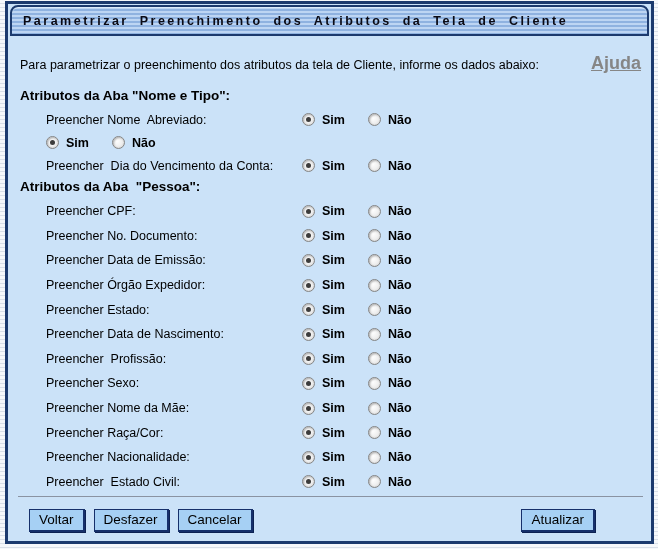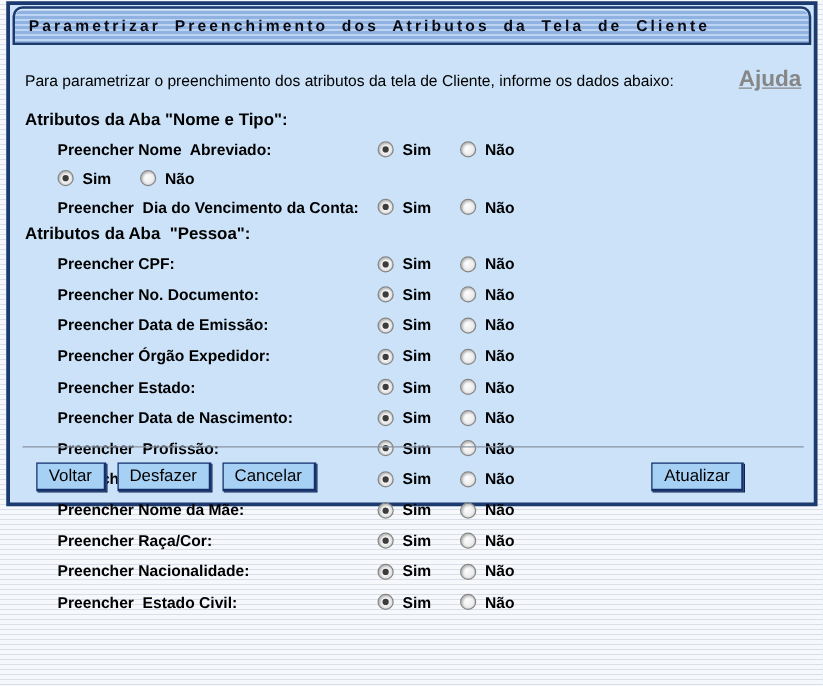--- a/index.html
+++ b/index.html
@@ -2,21 +2,21 @@
 <html><head>
 <meta charset="utf-8">
 <style>
   * { margin:0; padding:0; box-sizing:border-box; }
   html,body { width:658px; height:549px; overflow:hidden; }
   body {
     font-family:"Liberation Sans", sans-serif;
     background: repeating-linear-gradient(180deg, #f6f8fb 0px, #f6f8fb 3px, #d9dfe8 3px, #d9dfe8 4px);
   }
   .window {
-    position:absolute; left:5px; top:1px; width:649px; height:404px;
+    position:absolute; left:5px; top:1px; width:649px; height:543px;
     background:#cbe2f8;
     border:3px solid #1c3a6e;
   }
   
   .titlebar {
     margin:1px 2px 0 2px; height:31px;
     border:2px solid #1c3a6e;
     border-radius:8px 8px 0 0;
     background: repeating-linear-gradient(180deg, #bdd5f3 0px, #bdd5f3 2px, #8fb2e0 2px, #8fb2e0 4px);
     display:flex; align-items:center;
@@ -39,21 +39,21 @@
   }
   
   .form-body { margin-top:14px; }
   .section-header {
     font-size:13.5px; font-weight:bold; color:#000;
     margin:2px 0 5px 12px; white-space:pre;
   }
   .row { display:flex; align-items:center; height:23px; padding-left:38px; }
   .section-pessoa .row { height:24.6px; }
   .row-label {
-    font-size:12.5px; font-weight:bold; color:#000;
+    font-size:12.5px; font-weight:normal; color:#000;
     white-space:pre; width:256px; flex:0 0 256px;
   }
   .radio-group { display:flex; align-items:center; }
   .radio {
     width:13px; height:13px; border-radius:50%;
     background: radial-gradient(circle at 35% 35%, #ffffff 0%, #efefef 55%, #cfcfcf 100%);
     border:1px solid #858585;
     box-shadow: inset 1px 1px 2px rgba(0,0,0,0.28);
     position:relative; cursor:pointer; flex:0 0 13px;
   }

